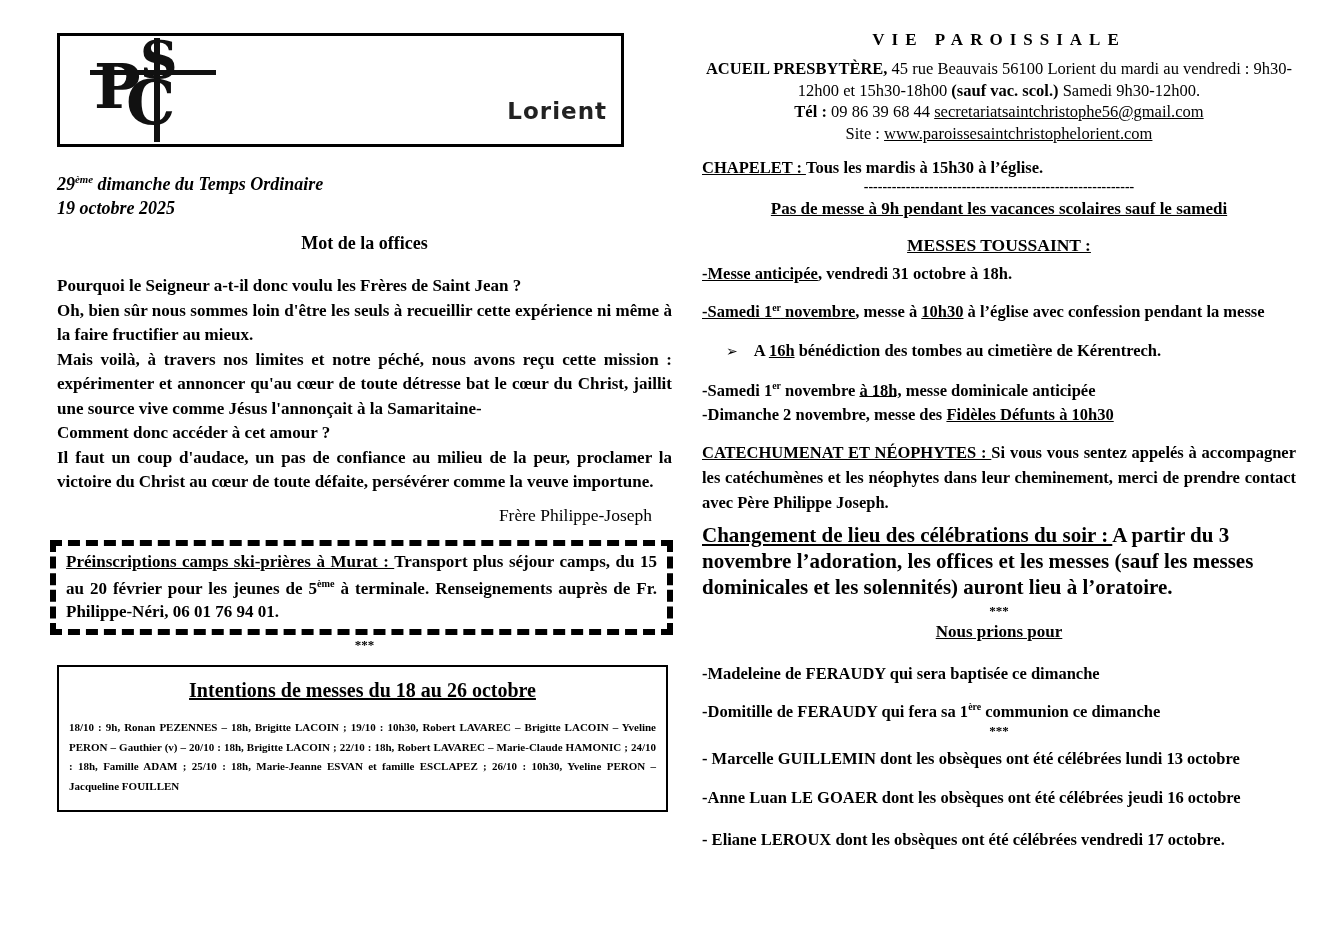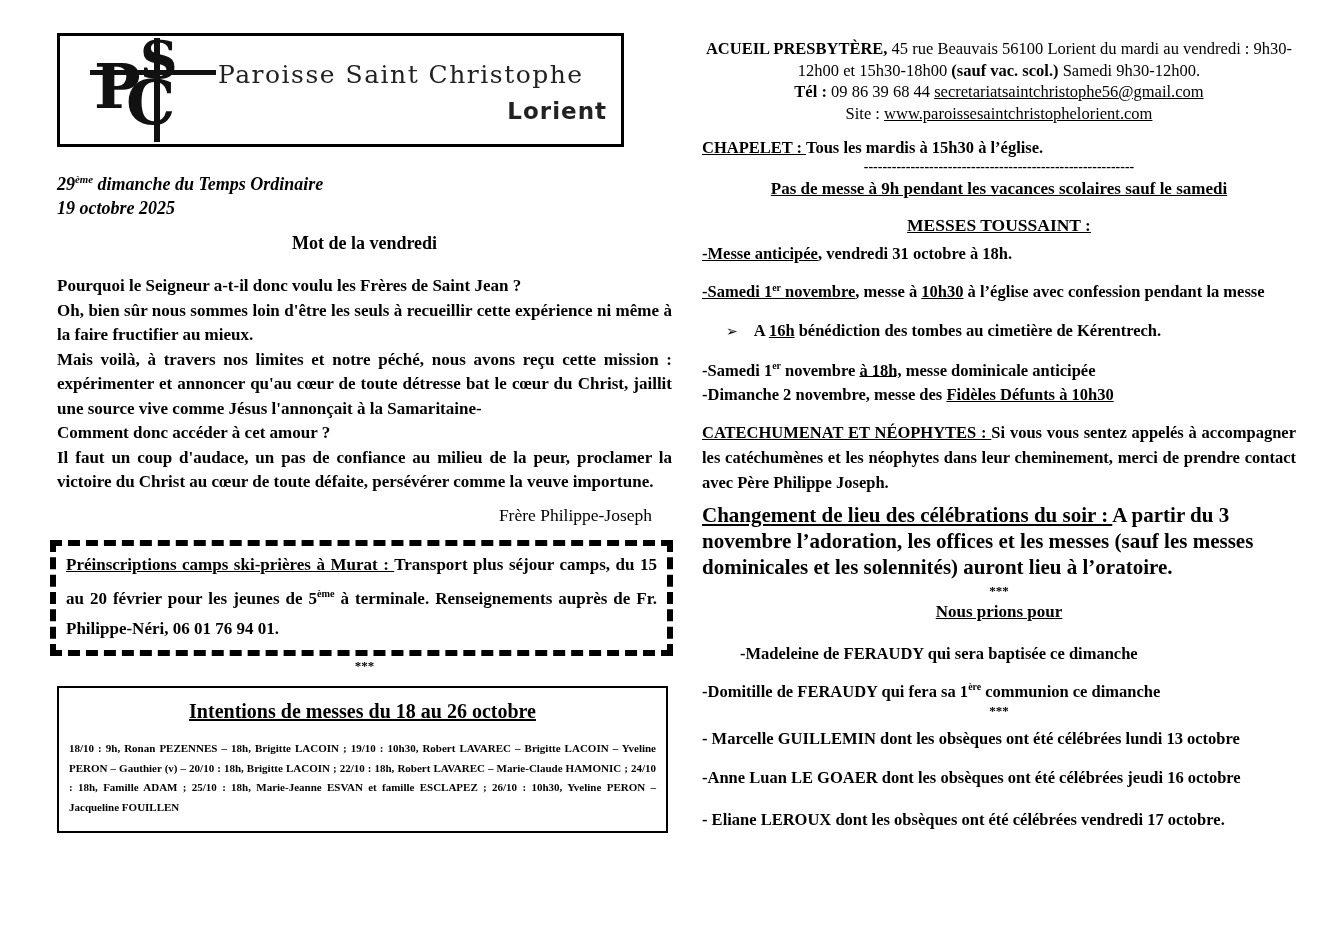--- a/index.html
+++ b/index.html
@@ -46,21 +46,21 @@
   .weekly-word { margin-top:20px; font-weight:bold; font-size:17px; line-height:24.5px; text-align:justify; }
   .weekly-word p { margin:0; }
 
   .signature { margin-top:10px; text-align:right; padding-right:20px; font-weight:normal; font-size:17.5px; }
 
   .ski-box {
     margin-top:14px; margin-left:-7px;
     width:623px;
     border:6px dashed #000;
     padding:4px 10px 6px 10px;
-    font-weight:bold; font-size:17px; line-height:30px;
+    font-weight:bold; font-size:17px; line-height:23px;
     text-align:justify;
   }
 
   .stars { text-align:center; font-weight:bold; font-size:13px; }
   .stars-left { margin-top:2px; }
 
   .intentions-box {
     margin-top:12px;
     width:611px;
     border:2px solid #000;
@@ -88,21 +88,21 @@
   .t-bullet { margin-top:19px; padding-left:24px; }
   .arrow    { font-family:"DejaVu Sans", sans-serif; font-size:14px; padding-right:16px; }
   .t-item4  { margin-top:19px; }
   .t-item5  { margin-top:5px; }
 
   .catechumenat { margin-top:15px; font-weight:bold; font-size:16.5px; line-height:25px; text-align:justify; }
   .changement   { margin-top:7px;  font-weight:bold; font-size:21px; line-height:26px; }
 
   .stars-right1 { margin-top:3px; }
   .prions-title { margin-top:3px; text-align:center; font-weight:bold; font-size:17px; }
-  .p-item1 { margin-top:22px;margin-left:38px; }
+  .p-item1 { margin-top:22px; }
   .p-item2 { margin-top:17px; }
   .stars-right2 { margin-top:1px; }
   .p-item3 { margin-top:10px; }
   .p-item4 { margin-top:19px; }
   .p-item5 { margin-top:22px; }
 
   .u { text-decoration:underline; }
   sup { font-size:0.6em; }
 </style>
 </head>
@@ -114,31 +114,30 @@
 
     <div class="logo-box">
       <div class="monogram">
         <span class="cross-v"></span>
         <span class="cross-h"></span>
         <span class="m-letter m-s">S</span>
         <span class="m-letter m-c">C</span>
         <span class="m-letter m-p">P</span>
       </div>
       <div class="logo-text">
-        <div class="parish-name">Paroisse Saint Christophe</div>
         <div class="parish-city">Lorient</div>
       </div>
     </div>
 
     <div class="lh-heading">
       <div><span>29</span><sup>ème</sup><span> dimanche du Temps Ordinaire</span></div>
       <div>19 octobre 2025</div>
     </div>
 
-    <div class="motd">Mot de la vendredi</div>
+    <div class="motd">Mot de la offices</div>
 
     <div class="weekly-word">
       <p>Pourquoi le Seigneur a-t-il donc voulu les Frères de Saint Jean ?</p>
       <p>Oh, bien sûr nous sommes loin d'être les seuls à recueillir cette expérience ni même à la faire fructifier au mieux.</p>
       <p>Mais voilà, à travers nos limites et notre péché, nous avons reçu cette mission : expérimenter et annoncer qu'au cœur de toute détresse bat le cœur du Christ, jaillit une source vive comme Jésus l'annonçait à la Samaritaine-</p>
       <p>Comment donc accéder à cet amour ?</p>
       <p>Il faut un coup d'audace, un pas de confiance au milieu de la peur, proclamer la victoire du Christ au cœur de toute défaite, persévérer comme la veuve importune.</p>
     </div>
 
     <div class="signature">Frère Philippe-Joseph</div>
@@ -151,20 +150,21 @@
 
     <div class="intentions-box">
       <div class="int-title"><span class="u">Intentions de messes du 18 au 26 octobre</span></div>
       <div class="int-body">18/10 : 9h, Ronan PEZENNES – 18h, Brigitte LACOIN ; 19/10 : 10h30, Robert LAVAREC – Brigitte LACOIN – Yveline PERON – Gauthier (v) – 20/10 : 18h, Brigitte LACOIN ; 22/10 : 18h, Robert LAVAREC – Marie-Claude HAMONIC ; 24/10 : 18h, Famille ADAM ; 25/10 : 18h, Marie-Jeanne ESVAN et famille ESCLAPEZ ; 26/10 : 10h30, Yveline PERON – Jacqueline FOUILLEN</div>
     </div>
 
   </div>
 
   <div class="col-right">
 
+    <div class="vp-header">VIE PAROISSIALE</div>
 
     <div class="accueil">
       <b>ACUEIL PRESBYTÈRE,</b><span> 45 rue Beauvais 56100 Lorient du mardi au vendredi : 9h30-12h00 et 15h30-18h00 </span><b>(sauf vac. scol.)</b><span> Samedi 9h30-12h00.</span><br>
       <b>Tél :</b><span> 09 86 39 68 44 </span><span class="u">secretariatsaintchristophe56@gmail.com</span><br>
       <span>Site : </span><span class="u">www.paroissesaintchristophelorient.com</span>
     </div>
 
     <div class="line chapelet">
       <span class="u">CHAPELET : </span><span>Tous les mardis à 15h30 à l’église.</span>
     </div>

